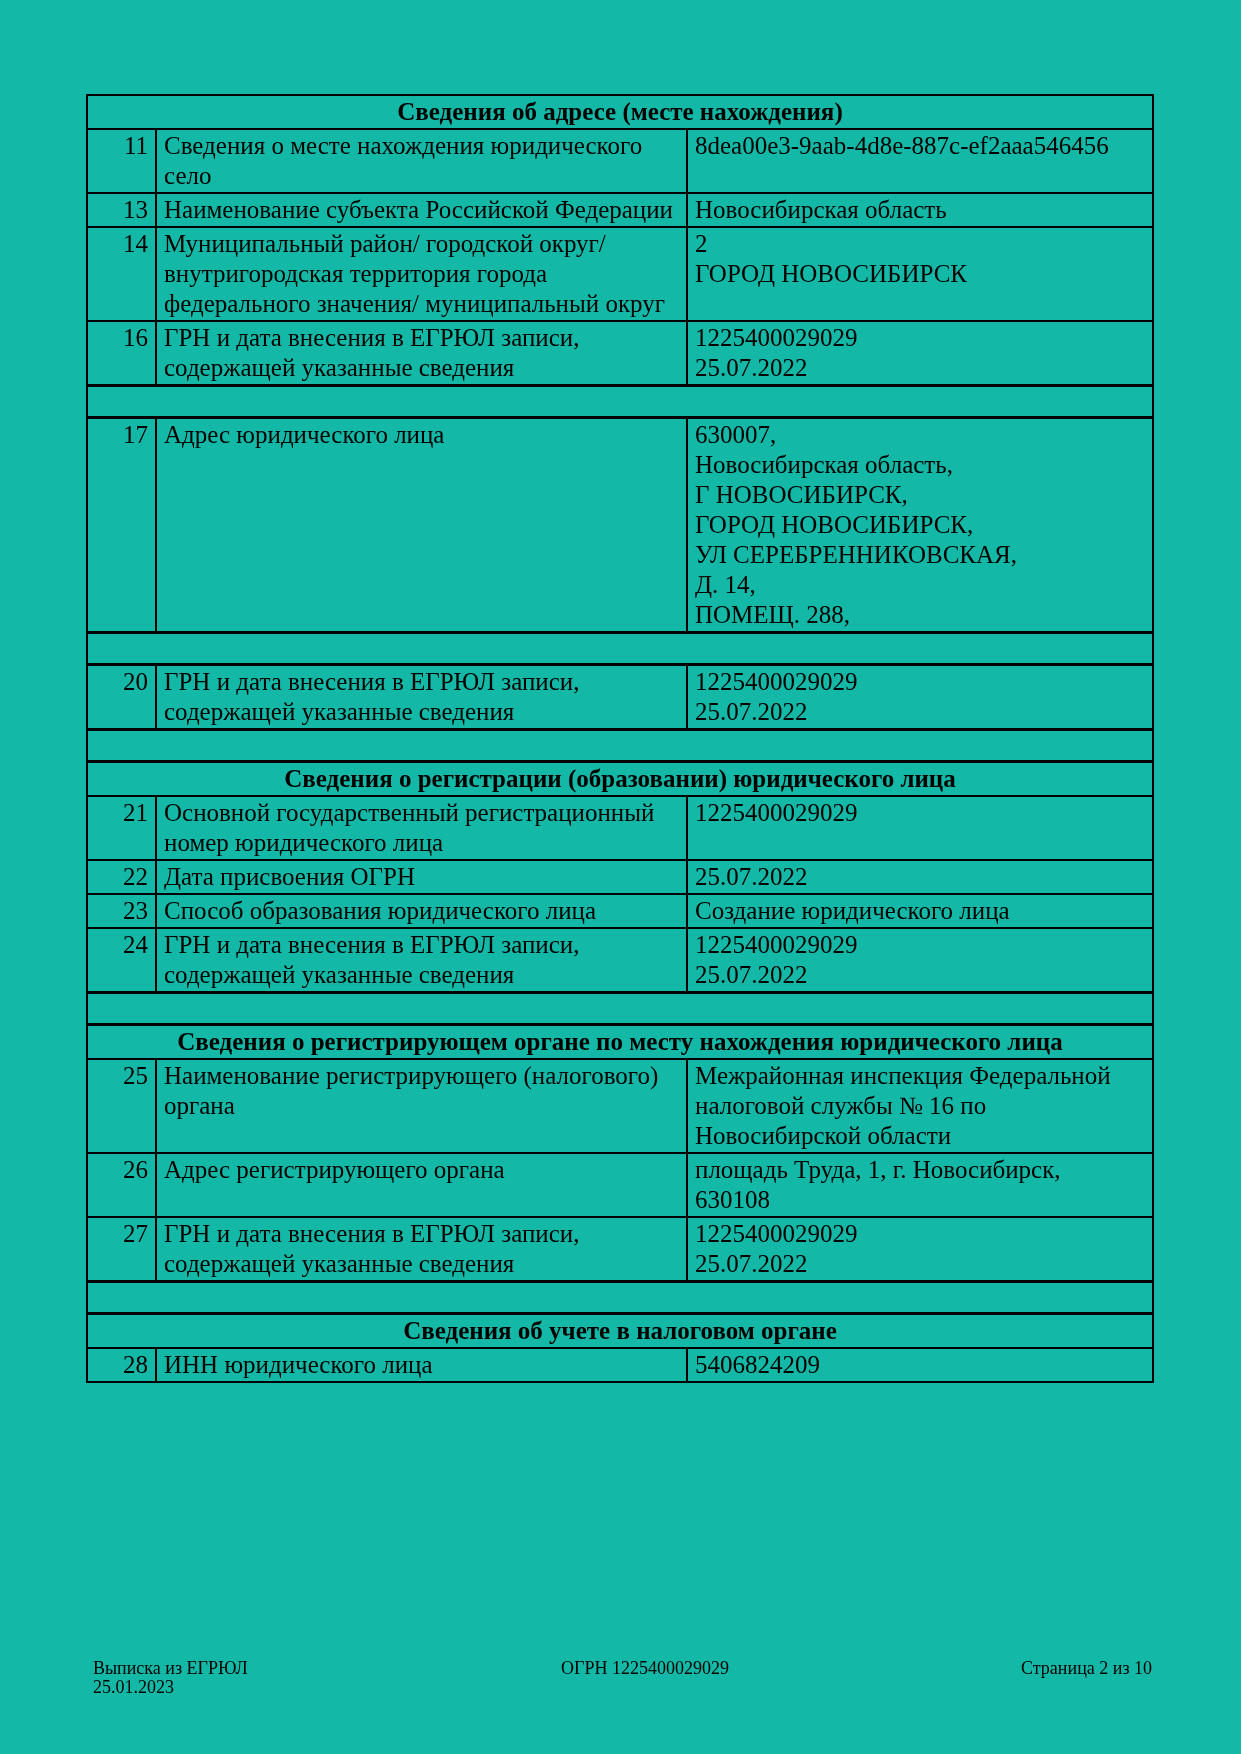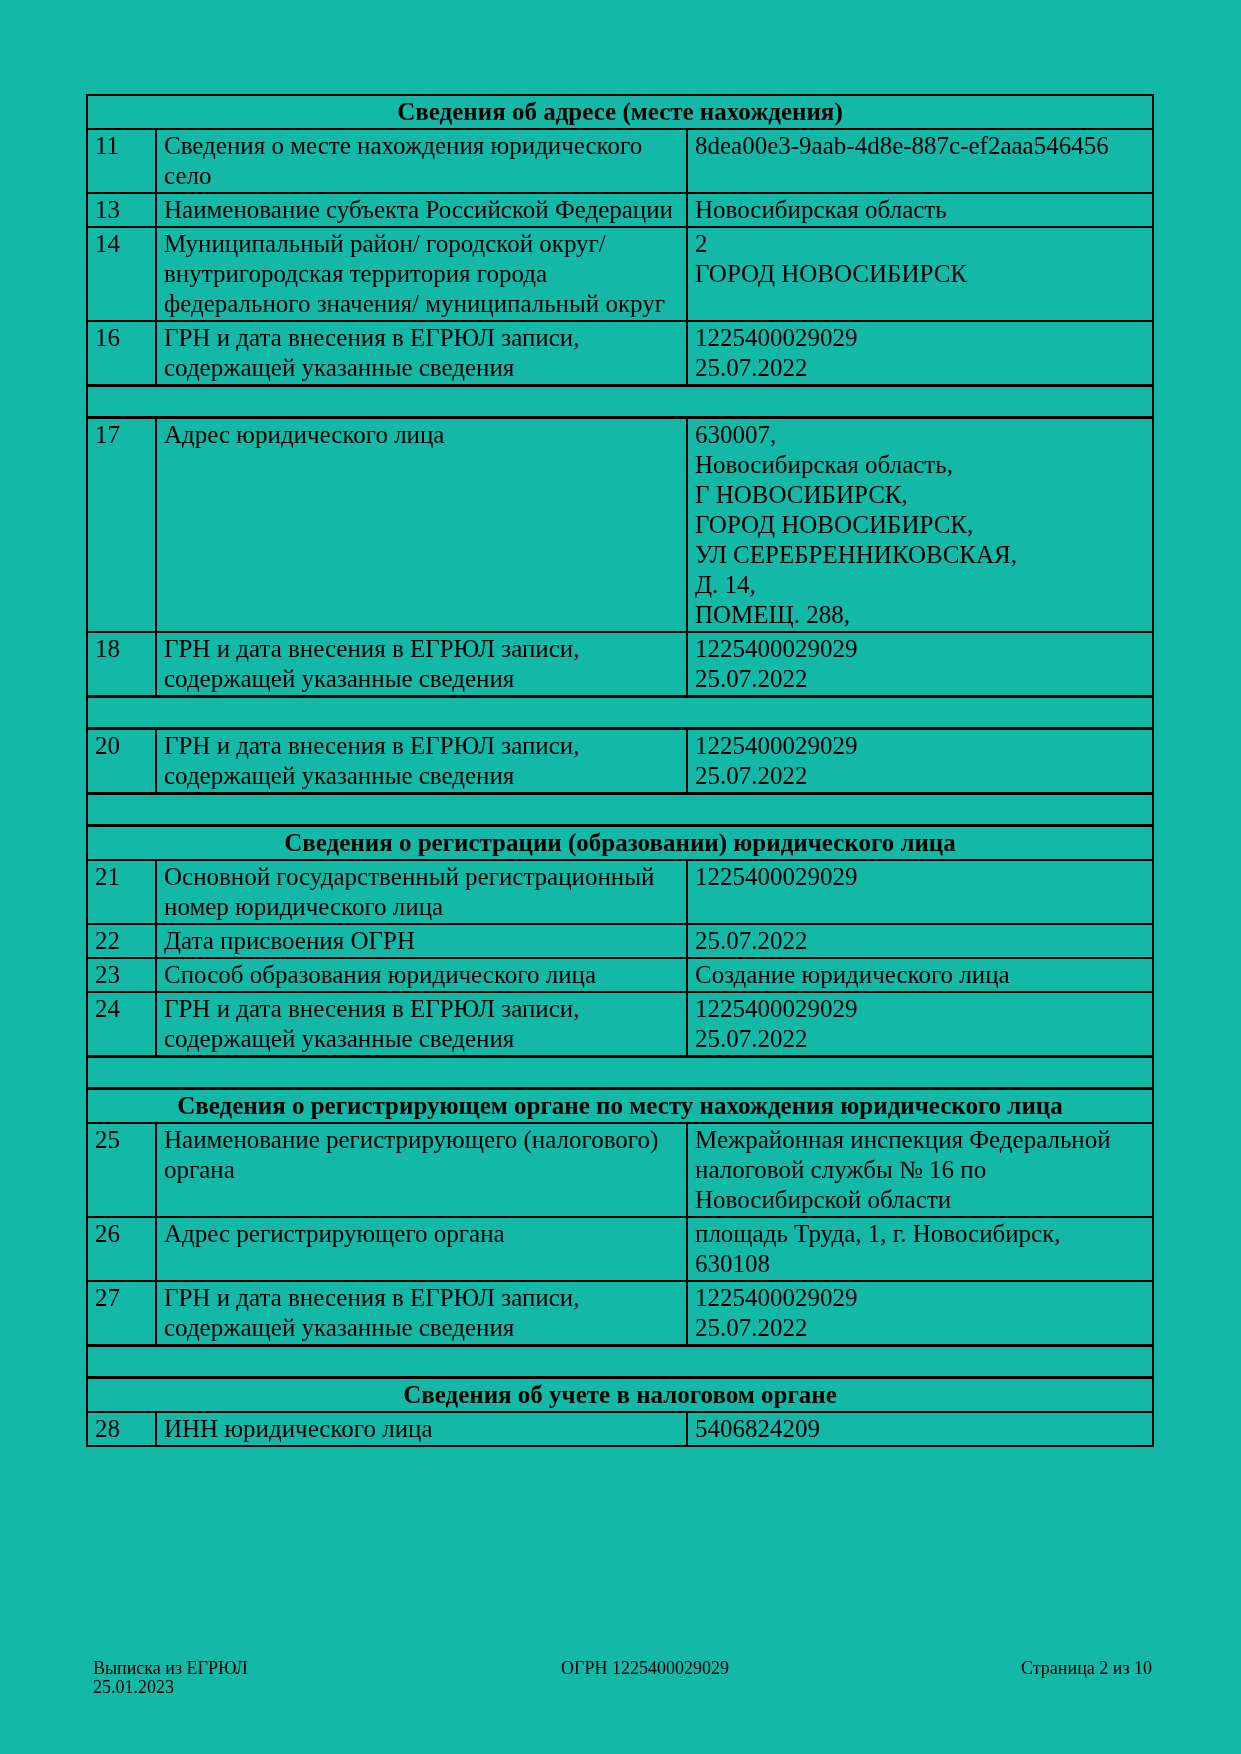--- a/index.html
+++ b/index.html
@@ -25,21 +25,21 @@
     font-size: 25px;
     line-height: 30px;
   }
   table.doc-table td {
     border: 2px solid #000000;
     vertical-align: top;
     padding: 1px 7px;
     overflow: hidden;
   }
   td.cell-num {
-    text-align: left;
+    text-align: right;
     padding: 1px 2px;
   }
   td.cell-label {
     padding-right: 16px; 
   }
   td.section-title {
     text-align: center;
     font-weight: bold;
     padding: 1px 4px;
   }
@@ -127,28 +127,20 @@
           <td class="cell-num">17</td>
           <td class="cell-label">Адрес юридического лица</td>
           <td class="cell-value">
             <div class="value-line">630007,</div>
             <div class="value-line">Новосибирская область,</div>
             <div class="value-line">Г НОВОСИБИРСК,</div>
             <div class="value-line">ГОРОД НОВОСИБИРСК,</div>
             <div class="value-line">УЛ СЕРЕБРЕННИКОВСКАЯ,</div>
             <div class="value-line">Д. 14,</div>
             <div class="value-line">ПОМЕЩ. 288,</div>
-          </td>
-        </tr>
-        <tr class="data-row">
-          <td class="cell-num">18</td>
-          <td class="cell-label">ГРН и дата внесения в ЕГРЮЛ записи, содержащей указанные сведения</td>
-          <td class="cell-value">
-            <div class="value-line">1225400029029</div>
-            <div class="value-line">25.07.2022</div>
           </td>
         </tr>
         <tr class="spacer-row">
           <td class="spacer-cell" colspan="3"></td>
         </tr>
         <tr class="data-row">
           <td class="cell-num">20</td>
           <td class="cell-label">ГРН и дата внесения в ЕГРЮЛ записи, содержащей указанные сведения</td>
           <td class="cell-value">
             <div class="value-line">1225400029029</div>

